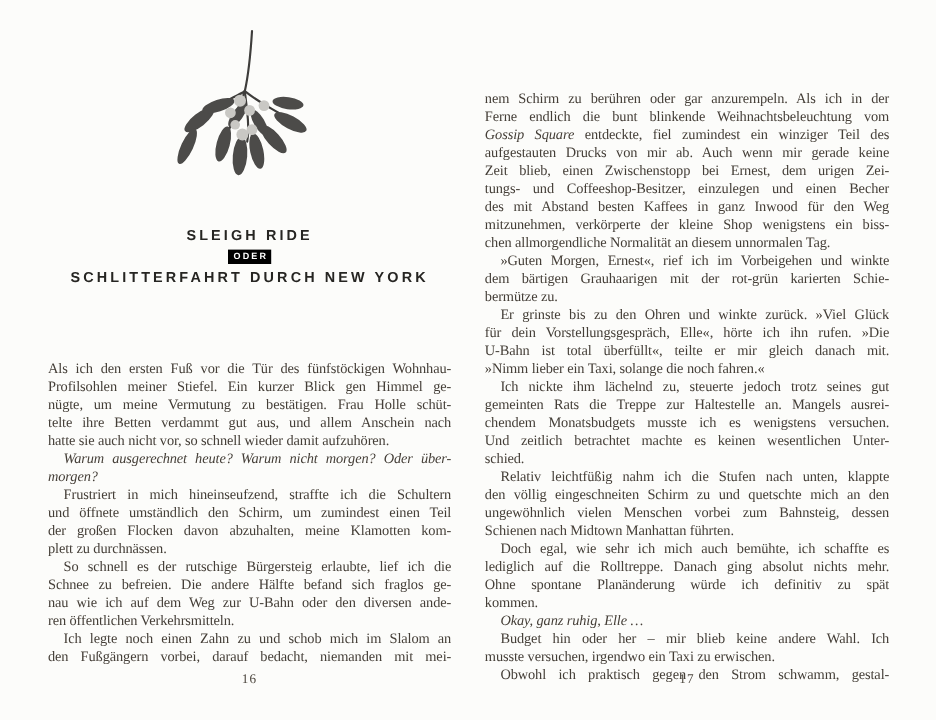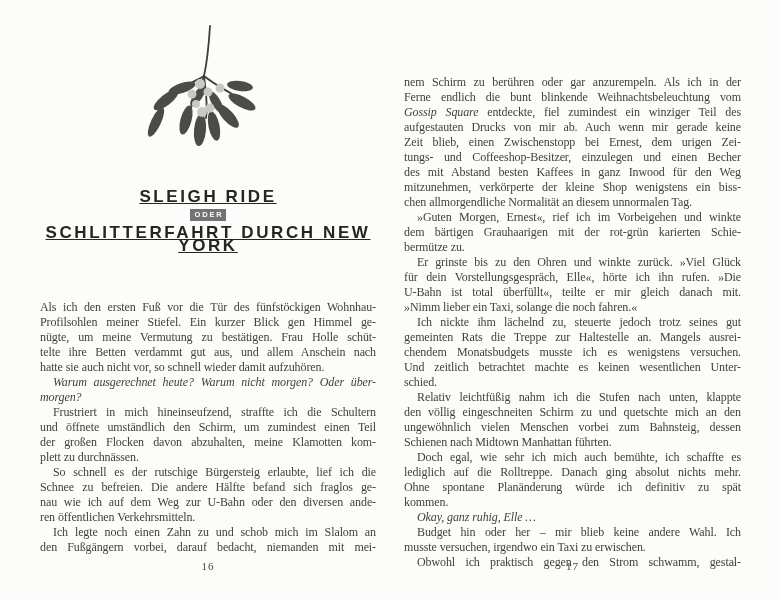--- a/index.html
+++ b/index.html
@@ -12,23 +12,23 @@
   .page{position:absolute;top:0;height:600px;}
   #left-page{left:40px;width:336px;}
   #right-page{left:404px;width:337px;}
 
   .illustration{position:absolute;top:24px;left:50%;transform:translateX(-50%);}
 
   .chapter{
     position:absolute;top:190px;left:0;right:0;text-align:center;
     color:#262522;font-family:"Liberation Sans",sans-serif;font-weight:bold;
   }
-  .chapter .t{font-size:17px;letter-spacing:2.6px;line-height:13px;text-decoration:underline;}
+  .chapter .t{font-size:12px;letter-spacing:2.6px;line-height:13px;}
   .badge{
-    display:inline-block;background:#737373;color:#ffffff;
+    display:inline-block;background:#000000;color:#ffffff;
     font-size:7.5px;letter-spacing:1.8px;line-height:8px;
     padding:2px 3px 2px 5px;margin:5px 0 5px 0;
   }
 
   .body-text{
     position:absolute;left:0;right:0;
     font-size:12px;line-height:15px;letter-spacing:-0.1px;margin-top:36px;
   }
   #left-page .body-text{top:264px;}
   #right-page .body-text{top:39px;}

